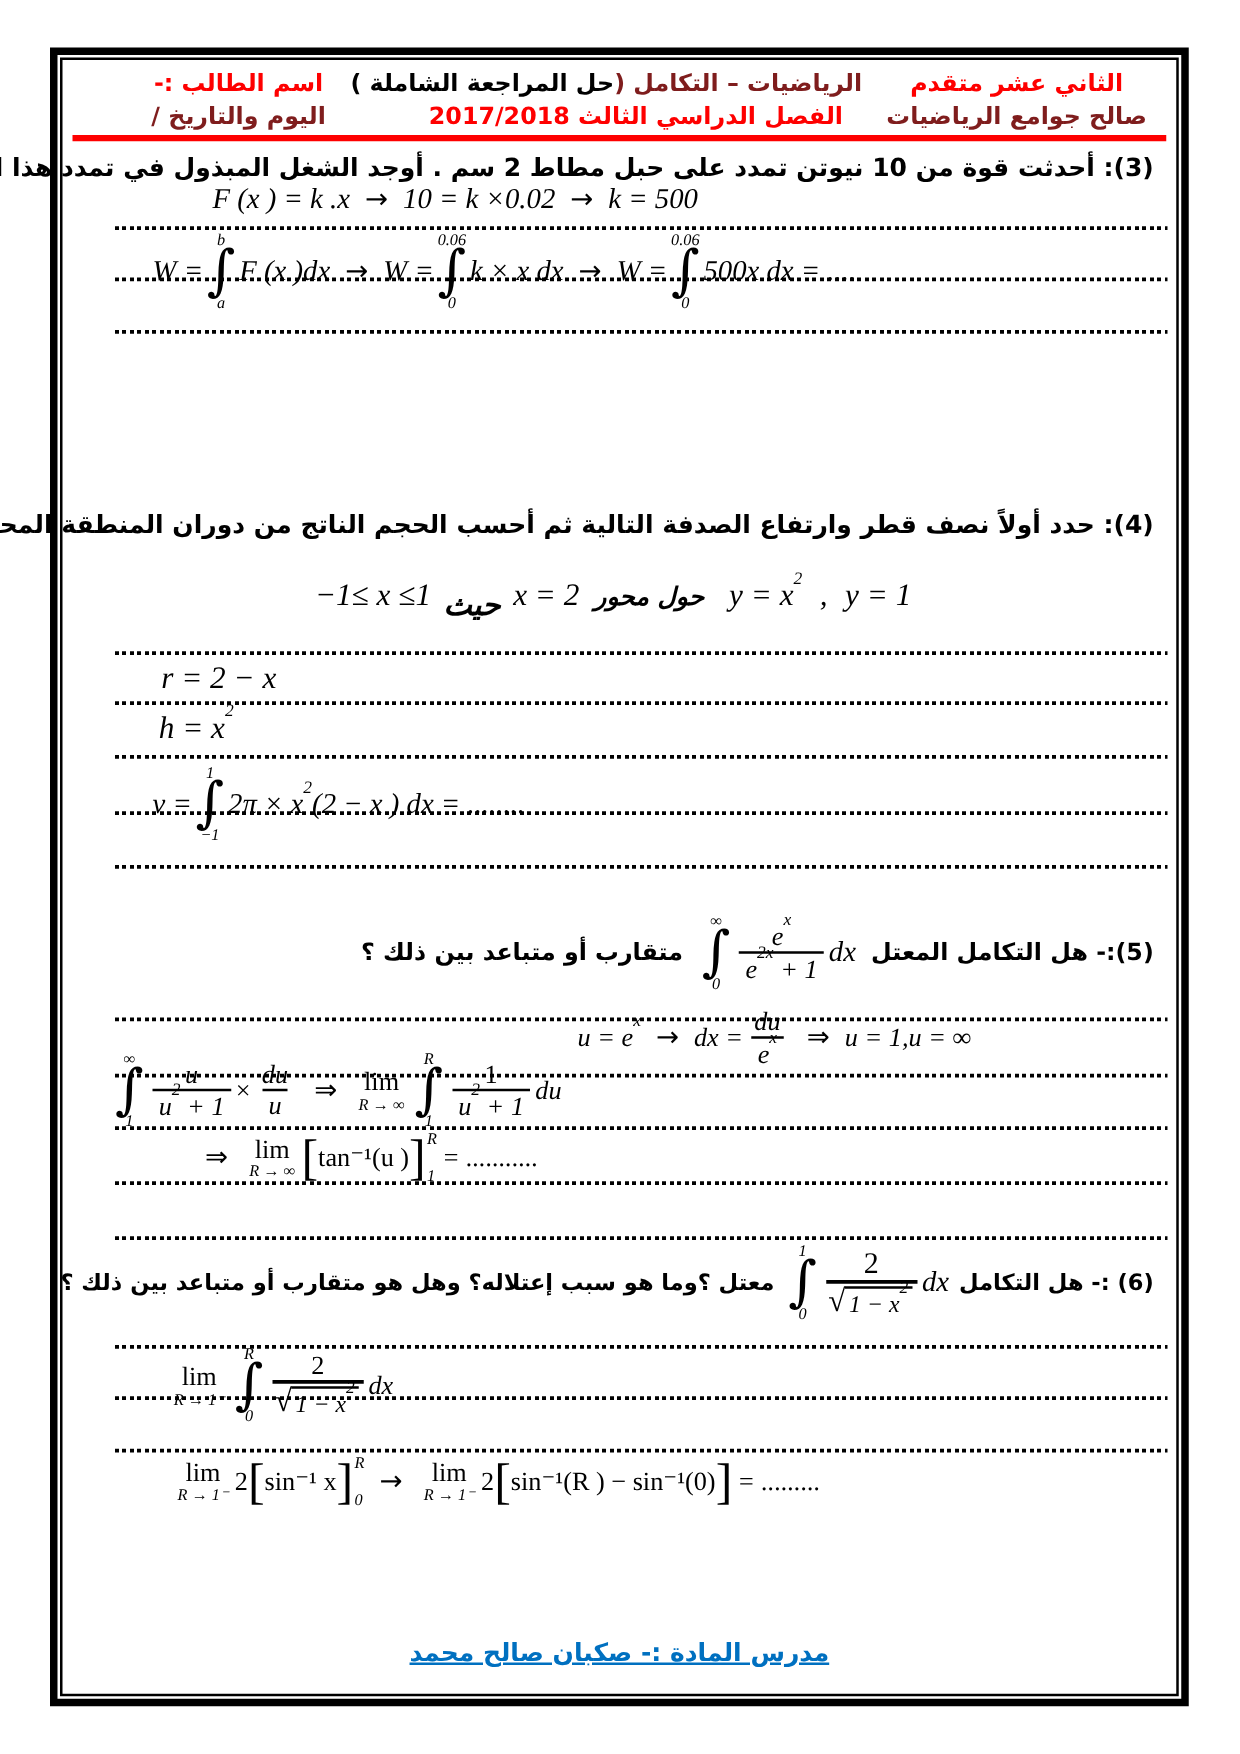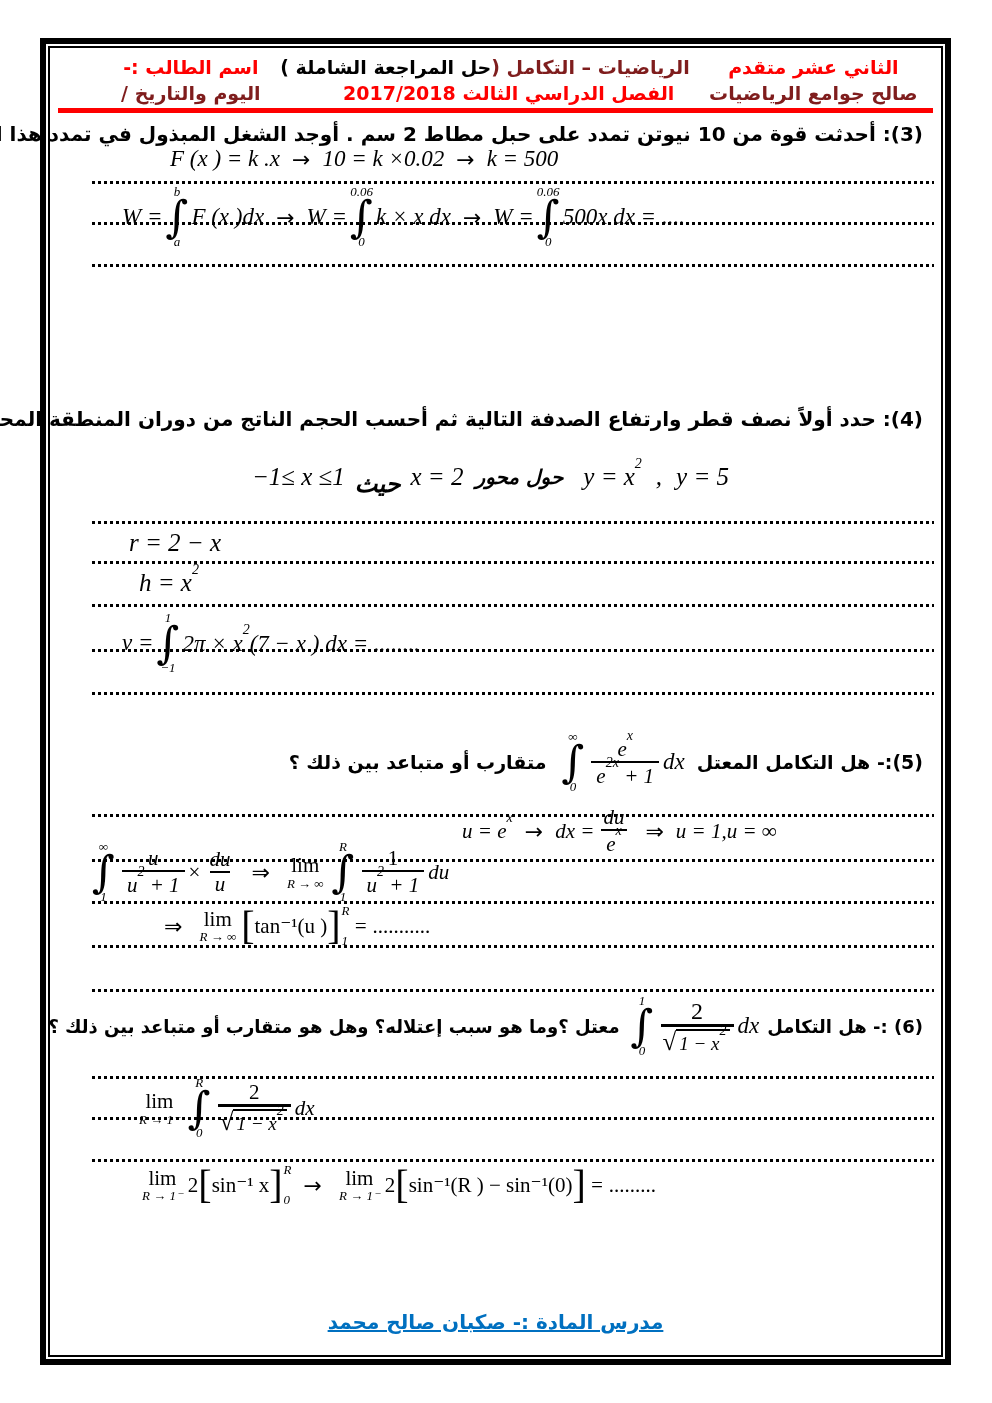--- a/index.html
+++ b/index.html
@@ -156,35 +156,35 @@
 
         <div class="abs artext" style="top:355px; right:14px; font-size:20px;">(4): حدد أولاً نصف قطر وارتفاع الصدفة التالية ثم أحسب الحجم الناتج من دوران المنطقة المحدودة  بواسطة</div>
 
         <div class="abs mrow m" style="top:404px; left:0; right:0; justify-content:center; font-size:25px;">
           <span>−1≤ x  ≤1</span>
           <span class="artext gap10" style="font-size:24px;margin-top:14px;">حيث</span>
           <span>x  = 2</span>
           <span class="artext gap10" style="font-size:20px;margin-left:12px;">حول محور</span>
           <span class="gap10"><span>y  = x</span><sup>2</sup></span>
           <span class="gap4">,</span>
-          <span class="gap10">y  = 5</span>
+          <span class="gap10">y  = 1</span>
         </div>
 
         <div class="abs m" style="top:477px; left:75px; font-size:25px;">r = 2 − x</div>
 
-        <div class="abs m" style="top:517px; left:85px; font-size:25px;"><span>h = x</span><sup>2</sup></div>
+        <div class="abs m" style="top:517px; left:73px; font-size:25px;"><span>h = x</span><sup>2</sup></div>
 
         <div class="abs mrow m" style="top:559px; left:68px;">
           <span>v  =</span>
           <span class="intg">
             <span class="bnd">1</span>
             <span class="sgn">∫</span>
             <span class="bnd">−1</span>
           </span>
-          <span><span>2π × x</span><sup>2</sup><span>(7 − x ) dx  = ........</span></span>
+          <span><span>2π × x</span><sup>2</sup><span>(2 − x ) dx  = ........</span></span>
         </div>
 
         <div class="qrow" style="top:678px; right:14px;">
           <span class="artext">(5):- هل التكامل المعتل</span>
           <span class="mathblock m">
             <span class="intg">
               <span class="bnd up">∞</span>
               <span class="sgn">∫</span>
               <span class="bnd">0</span>
             </span>

